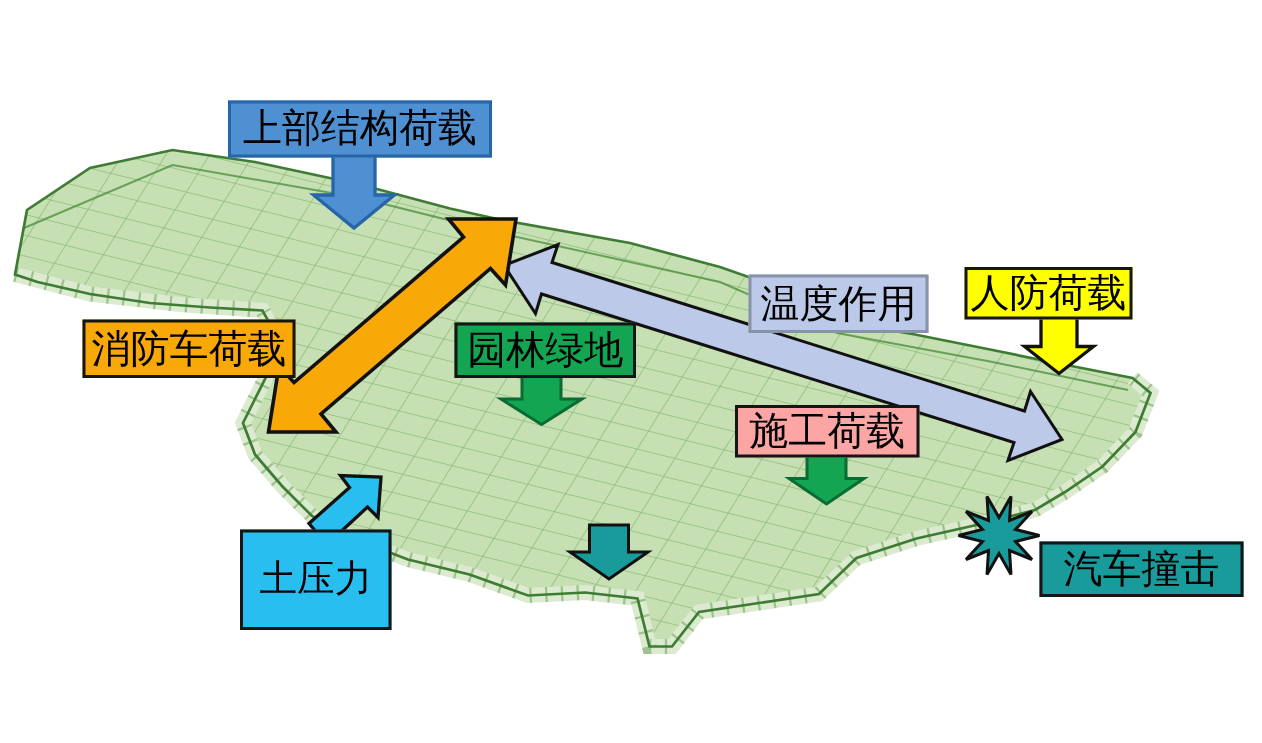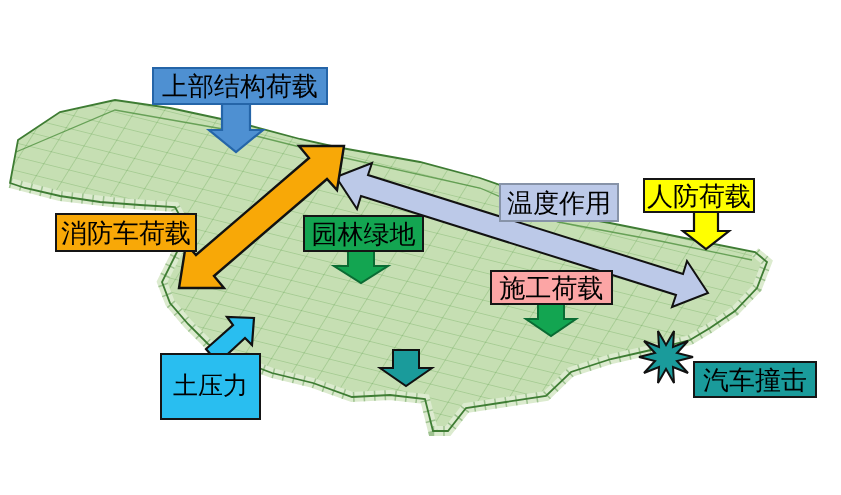--- a/index.html
+++ b/index.html
@@ -79,17 +79,17 @@
 
   <div class="label-box bx-black" style="left: 490px; top: 270px; width: 123px; height: 35px; background-color: #fca5a5;">
     <span>施工荷载</span>
   </div>
 
 
   <div class="label-box bx-black bx-stack" style="left: 132px; top: 353px; width: 101px; height: 67px; background-color: rgb(41, 190, 240); margin-left: 28px;">
     <span>土压力</span>
   </div>
 
-  <div class="label-box bx-black" style="left: 693px; top: 361px; width: 124px; height: 37px; background-color: rgb(26, 155, 155);">
+  <div class="label-box bx-black" style="left: 693px; top: 361px; width: 136px; height: 37px; background-color: rgb(26, 155, 155);">
     <span>汽车撞击</span>
   </div>
 
 </div>
 
 </body></html>

